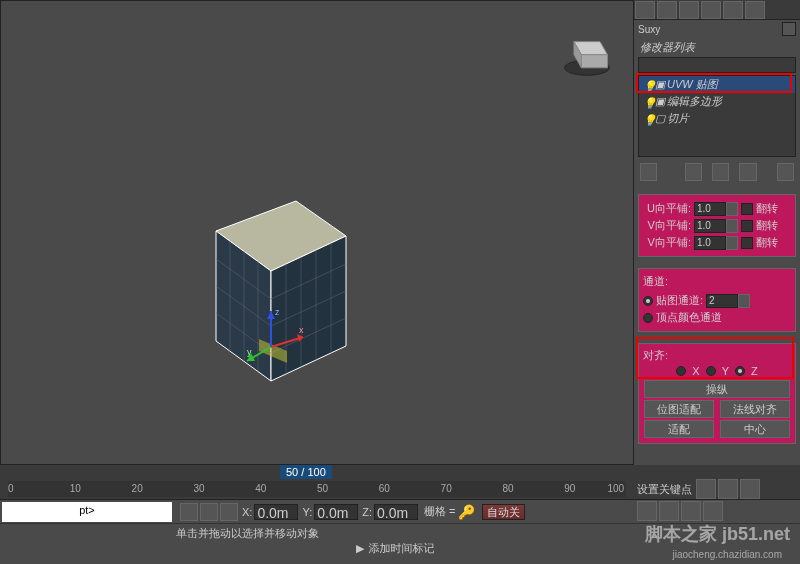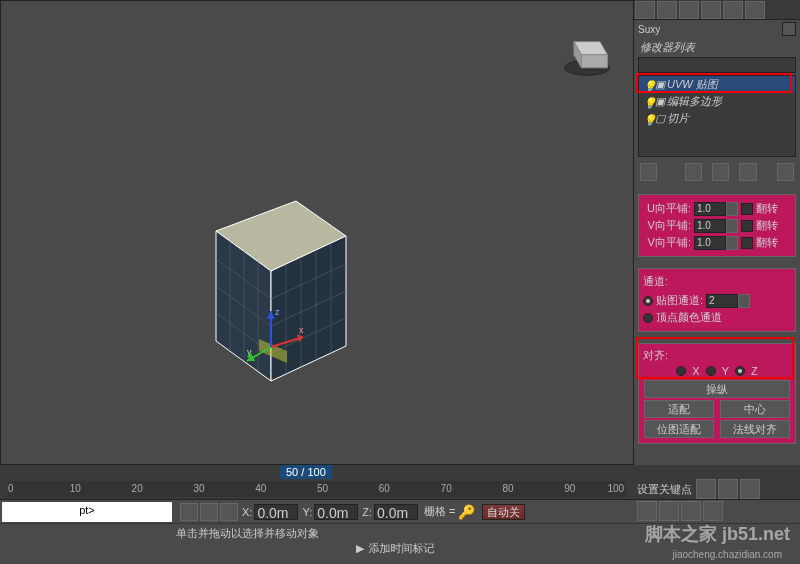--- a/index.html
+++ b/index.html
@@ -228,26 +228,26 @@
     <div class="align-row">
       <span class="rb"></span>
         <span>X</span>
       <span class="rb"></span>
         <span>Y</span>
       <span class="rb checked"></span>
         <span>Z</span>
     </div>
     <div class="btn-wide">操纵</div>
     <div class="btn-row">
+      <div class="btn-wide">位图适配</div>
+      <div class="btn-wide">法线对齐</div>
+    </div>
+    <div class="btn-row">
       <div class="btn-wide">适配</div>
       <div class="btn-wide">中心</div>
-    </div>
-    <div class="btn-row">
-      <div class="btn-wide">位图适配</div>
-      <div class="btn-wide">法线对齐</div>
     </div>
   </div>
 </div>
 
 <div class="redbox1 rb-a"></div>
 <div class="redbox1 rb-b"></div>
 
 <div class="timeline">
   <div class="frame-label">50 / 100</div>
   <div class="ruler">

